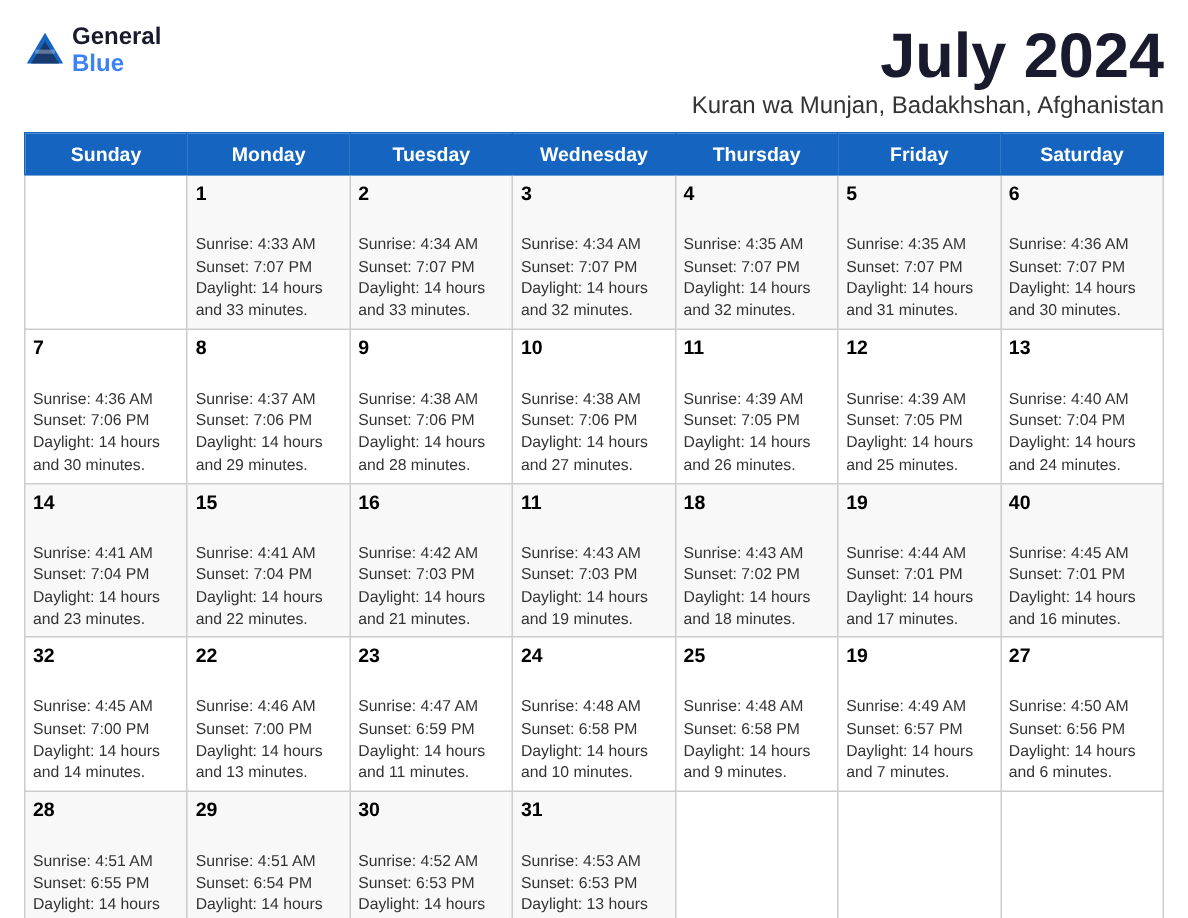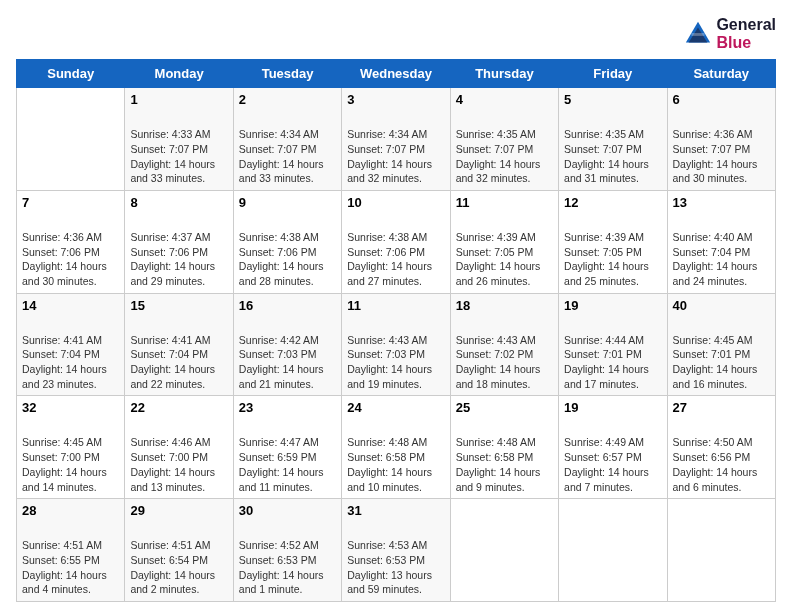--- a/index.html
+++ b/index.html
@@ -5,21 +5,21 @@
     * { box-sizing: border-box; margin: 0; padding: 0; }
     body {
       font-family: Arial, sans-serif;
       background: #fff;
       width: 792px;
       min-height: 612px;
       padding: 16px;
     }
     .header {
       display: flex;
-      justify-content: flex-end;
+      justify-content: space-between;
       align-items: flex-start;
       margin-bottom: 8px;
     }
     .logo {
       display: flex;
       align-items: center;
       gap: 4px;
     }
     .logo-text {
       display: flex;
@@ -27,21 +27,21 @@
       line-height: 1.1;
     }
     .logo-general {
       font-size: 16px;
       font-weight: bold;
       color: #1a1a2e;
     }
     .logo-blue {
       font-size: 16px;
       font-weight: bold;
-      color: #be185d;
+      color: #3b82f6;
     }
     .logo-icon {
       width: 28px;
       height: 28px;
     }
     .title-block {
       text-align: right;
     }
     .month-title {
       font-size: 42px;
@@ -106,20 +106,24 @@
     <svg class="logo-icon" viewBox="0 0 30 30">
       <polygon points="15,2 28,24 2,24" fill="#1565c0"></polygon>
       <polygon points="15,8 25,24 5,24" fill="#1a3a6e"></polygon>
       <rect x="8" y="14" width="14" height="3" fill="#fff" opacity="0.3"></rect>
     </svg>
     <div class="logo-text">
       <span class="logo-general">General</span>
       <span class="logo-blue">Blue</span>
     </div>
   </div>
+  <div class="title-block">
+    <div class="month-title">July 2024</div>
+    <div class="location">Kuran wa Munjan, Badakhshan, Afghanistan</div>
+  </div>
 </div>
 
 <table>
   <thead>
     <tr>
     <th>Sunday</th>
         <th>Monday</th>
         <th>Tuesday</th>
         <th>Wednesday</th>
         <th>Thursday</th>

